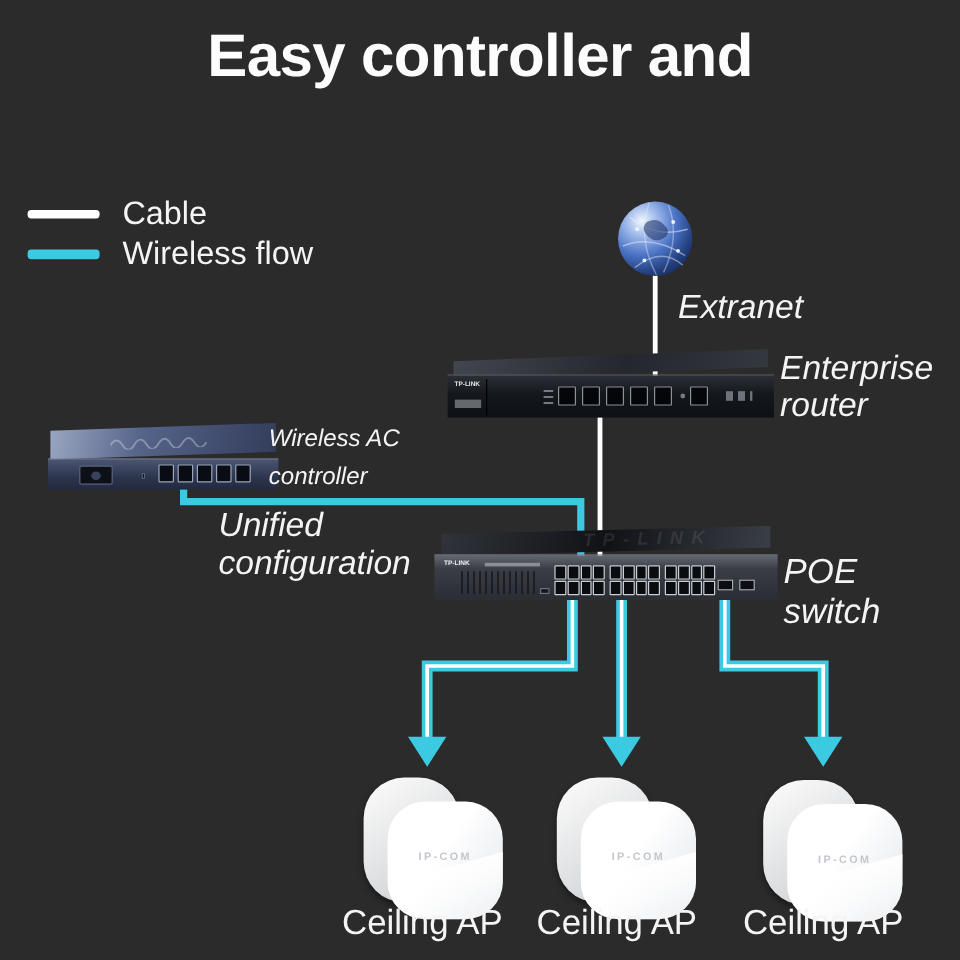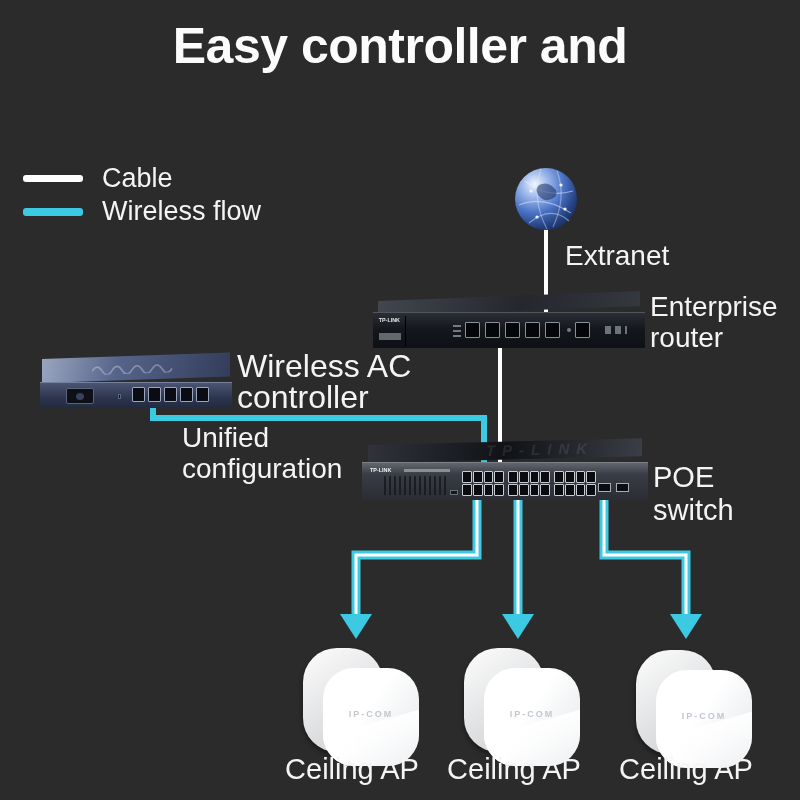--- a/index.html
+++ b/index.html
@@ -24,21 +24,21 @@
 
   
   svg.overlay{position:absolute;left:0;top:0;width:800px;height:800px;}
   .ln-cable{stroke:var(--cable);stroke-width:4;fill:none;}
   .ln-ctrl{stroke:var(--control-flow);stroke-width:6;fill:none;stroke-linejoin:miter;}
   .ln-duo{stroke:var(--control-flow);stroke-width:9;fill:none;stroke-linejoin:miter;}
   .ln-core{stroke:var(--cable);stroke-width:3;fill:none;stroke-linejoin:miter;}
   .head{fill:var(--control-flow);}
 
   
-  .lbl{position:absolute;color:var(--text);}
+  .lbl{position:absolute;color:var(--text);font-style:italic;}
 
   
   .globe{position:absolute;left:511px;top:165px;}
 
   
   .device{position:absolute;}
 
   
   .router{left:373px;top:294px;width:272px;height:56px;}
   .r-top{position:absolute;left:5px;top:7px;width:262px;height:15px;
@@ -265,20 +265,20 @@
     </div>
   </div>
   <div class="ap" style="left:636px;top:650px">
     <div class="ap-face">
       <div class="ap-brand">IP-COM</div>
     </div>
   </div>
 
   <div class="lbl" style="left:565px;top:240px;font-size:28px">Extranet</div>
   <div class="lbl" style="left:650px;top:291px;width:160px;font-size:28px;line-height:31px">Enterprise router</div>
-  <div class="lbl" style="left:237px;top:351px;width:175px;font-size:32px;line-height:31px">Wireless AC controller</div>
+  <div class="lbl" style="left:224px;top:351px;width:175px;font-size:20px;line-height:31px">Wireless AC controller</div>
   <div class="lbl" style="left:653px;top:461px;font-size:29px">POE switch</div>
   <div class="lbl" style="left:182px;top:422px;width:215px;font-size:28px;line-height:31px">Unified configuration</div>
   <div class="cl" style="left:271px">Ceiling AP</div>
   <div class="cl" style="left:433px">Ceiling AP</div>
   <div class="cl" style="left:605px">Ceiling AP</div>
 
 </div>
 
 </body></html>

